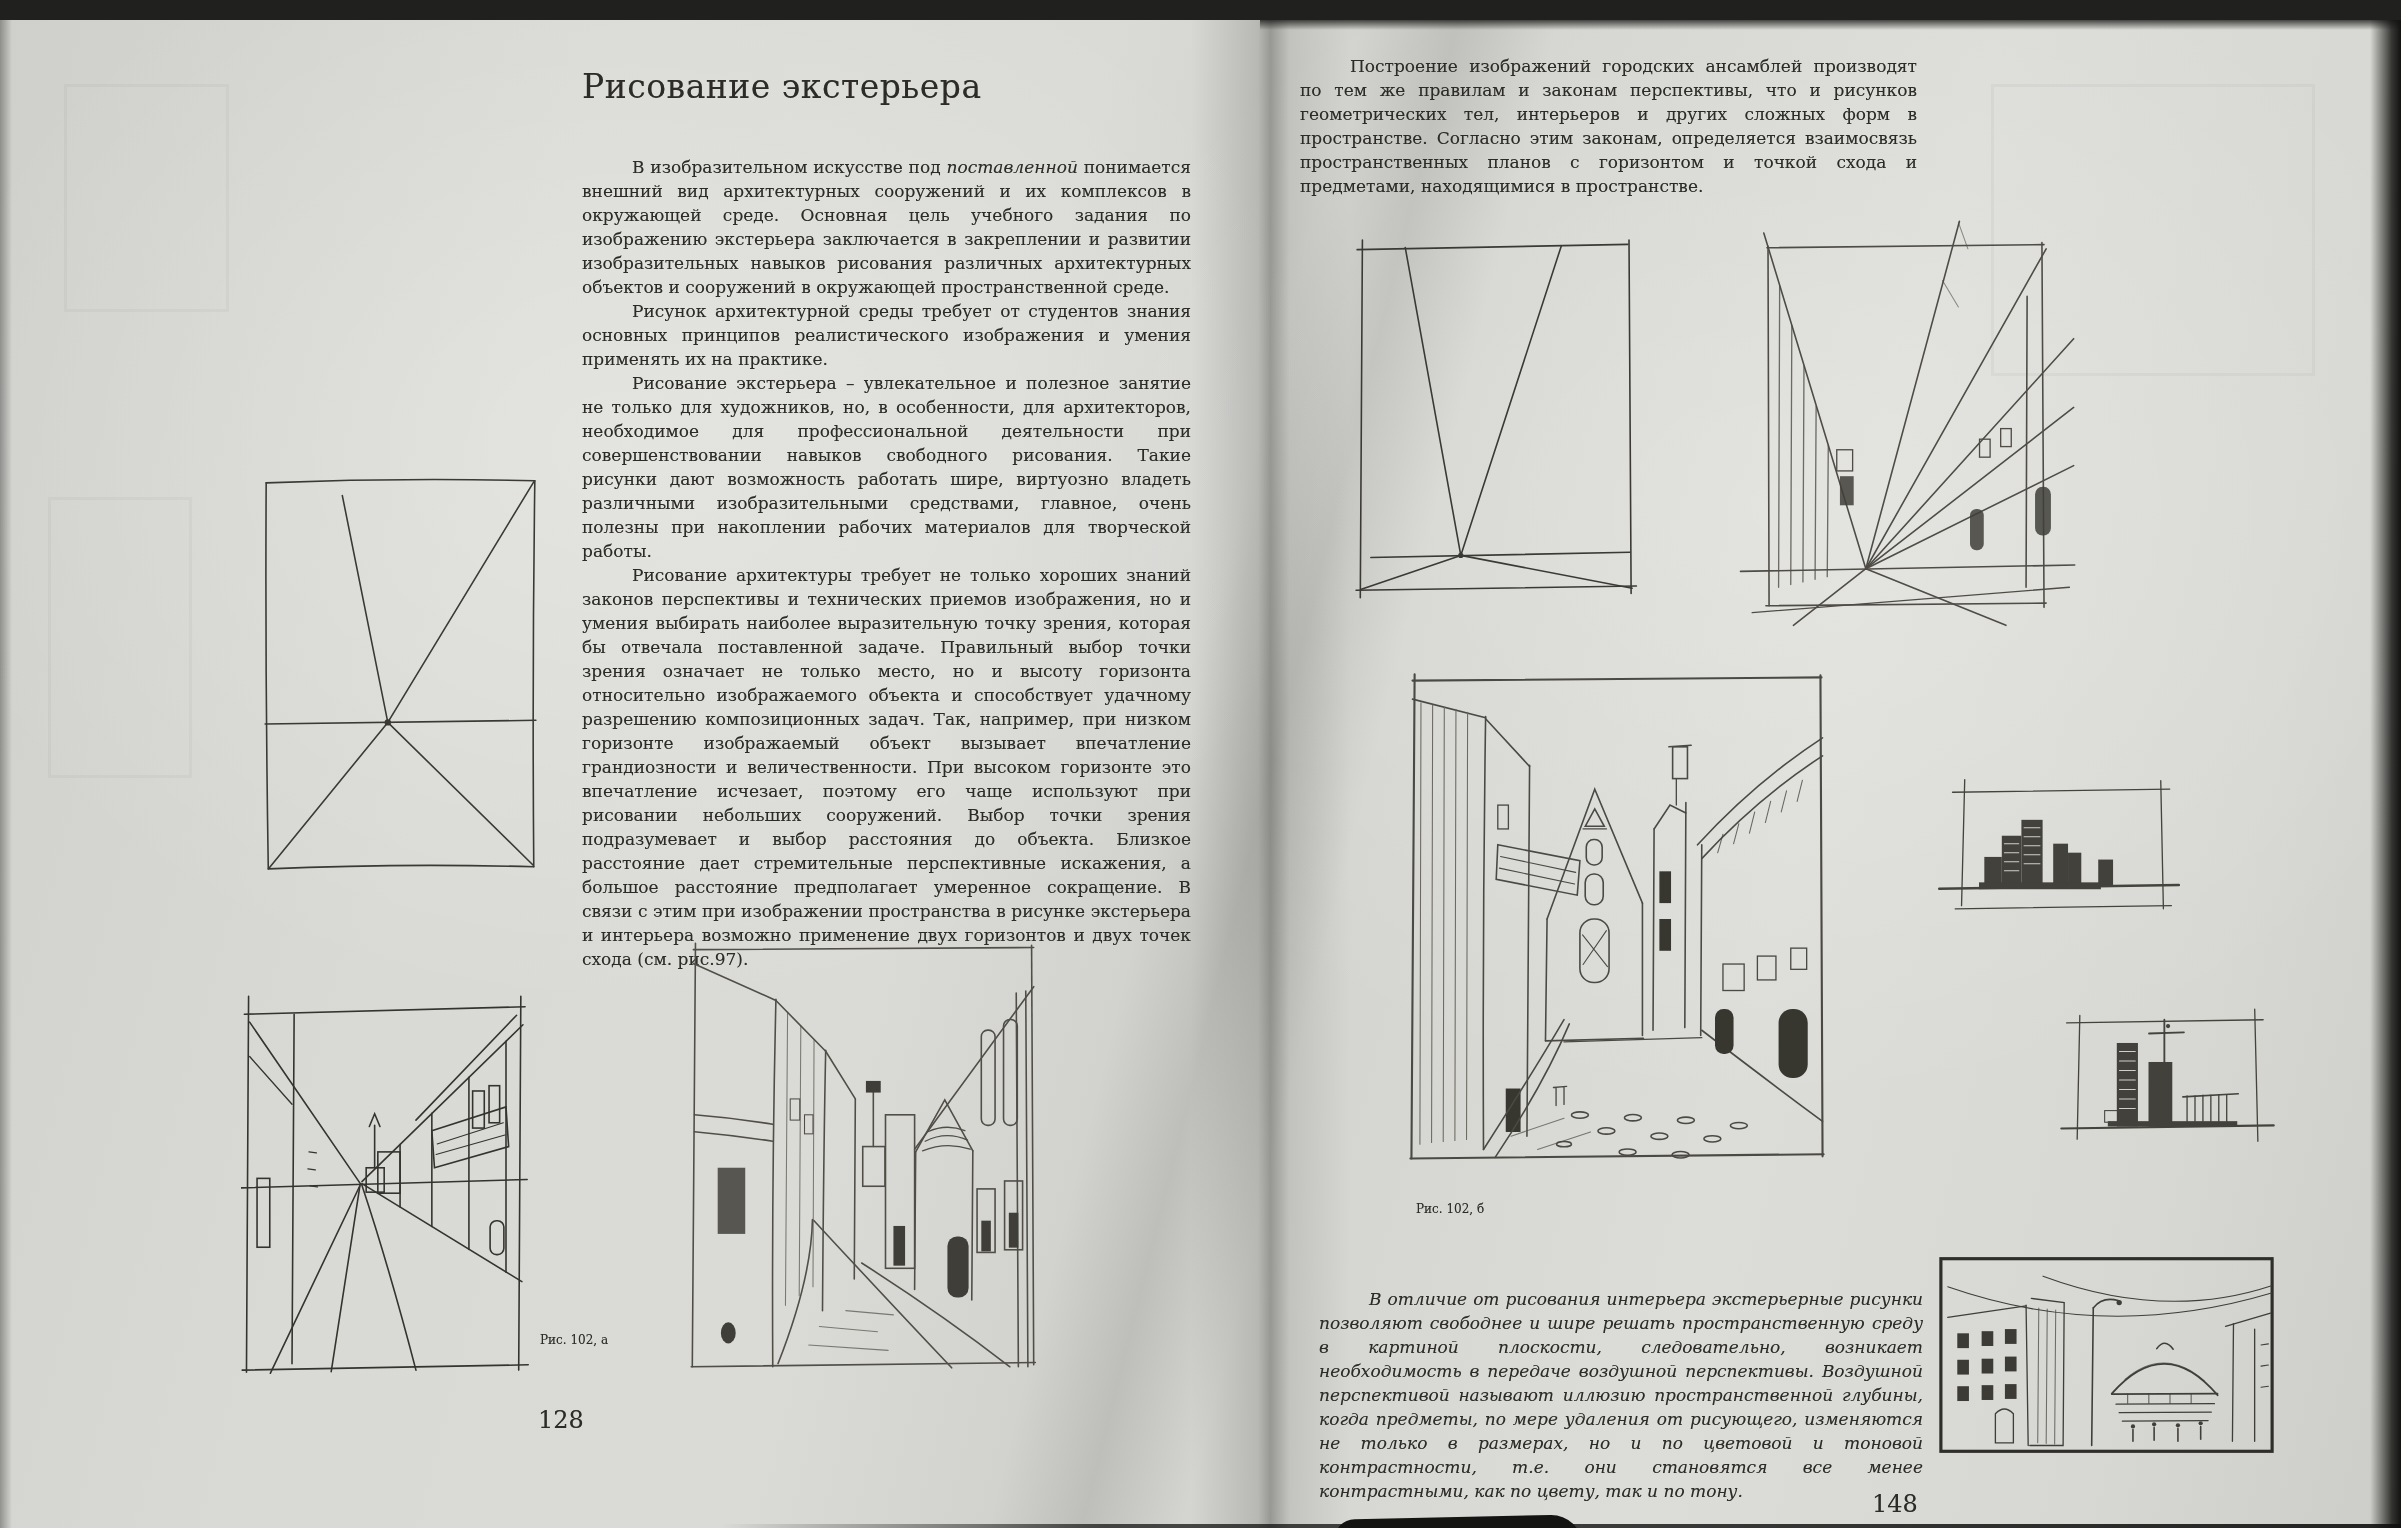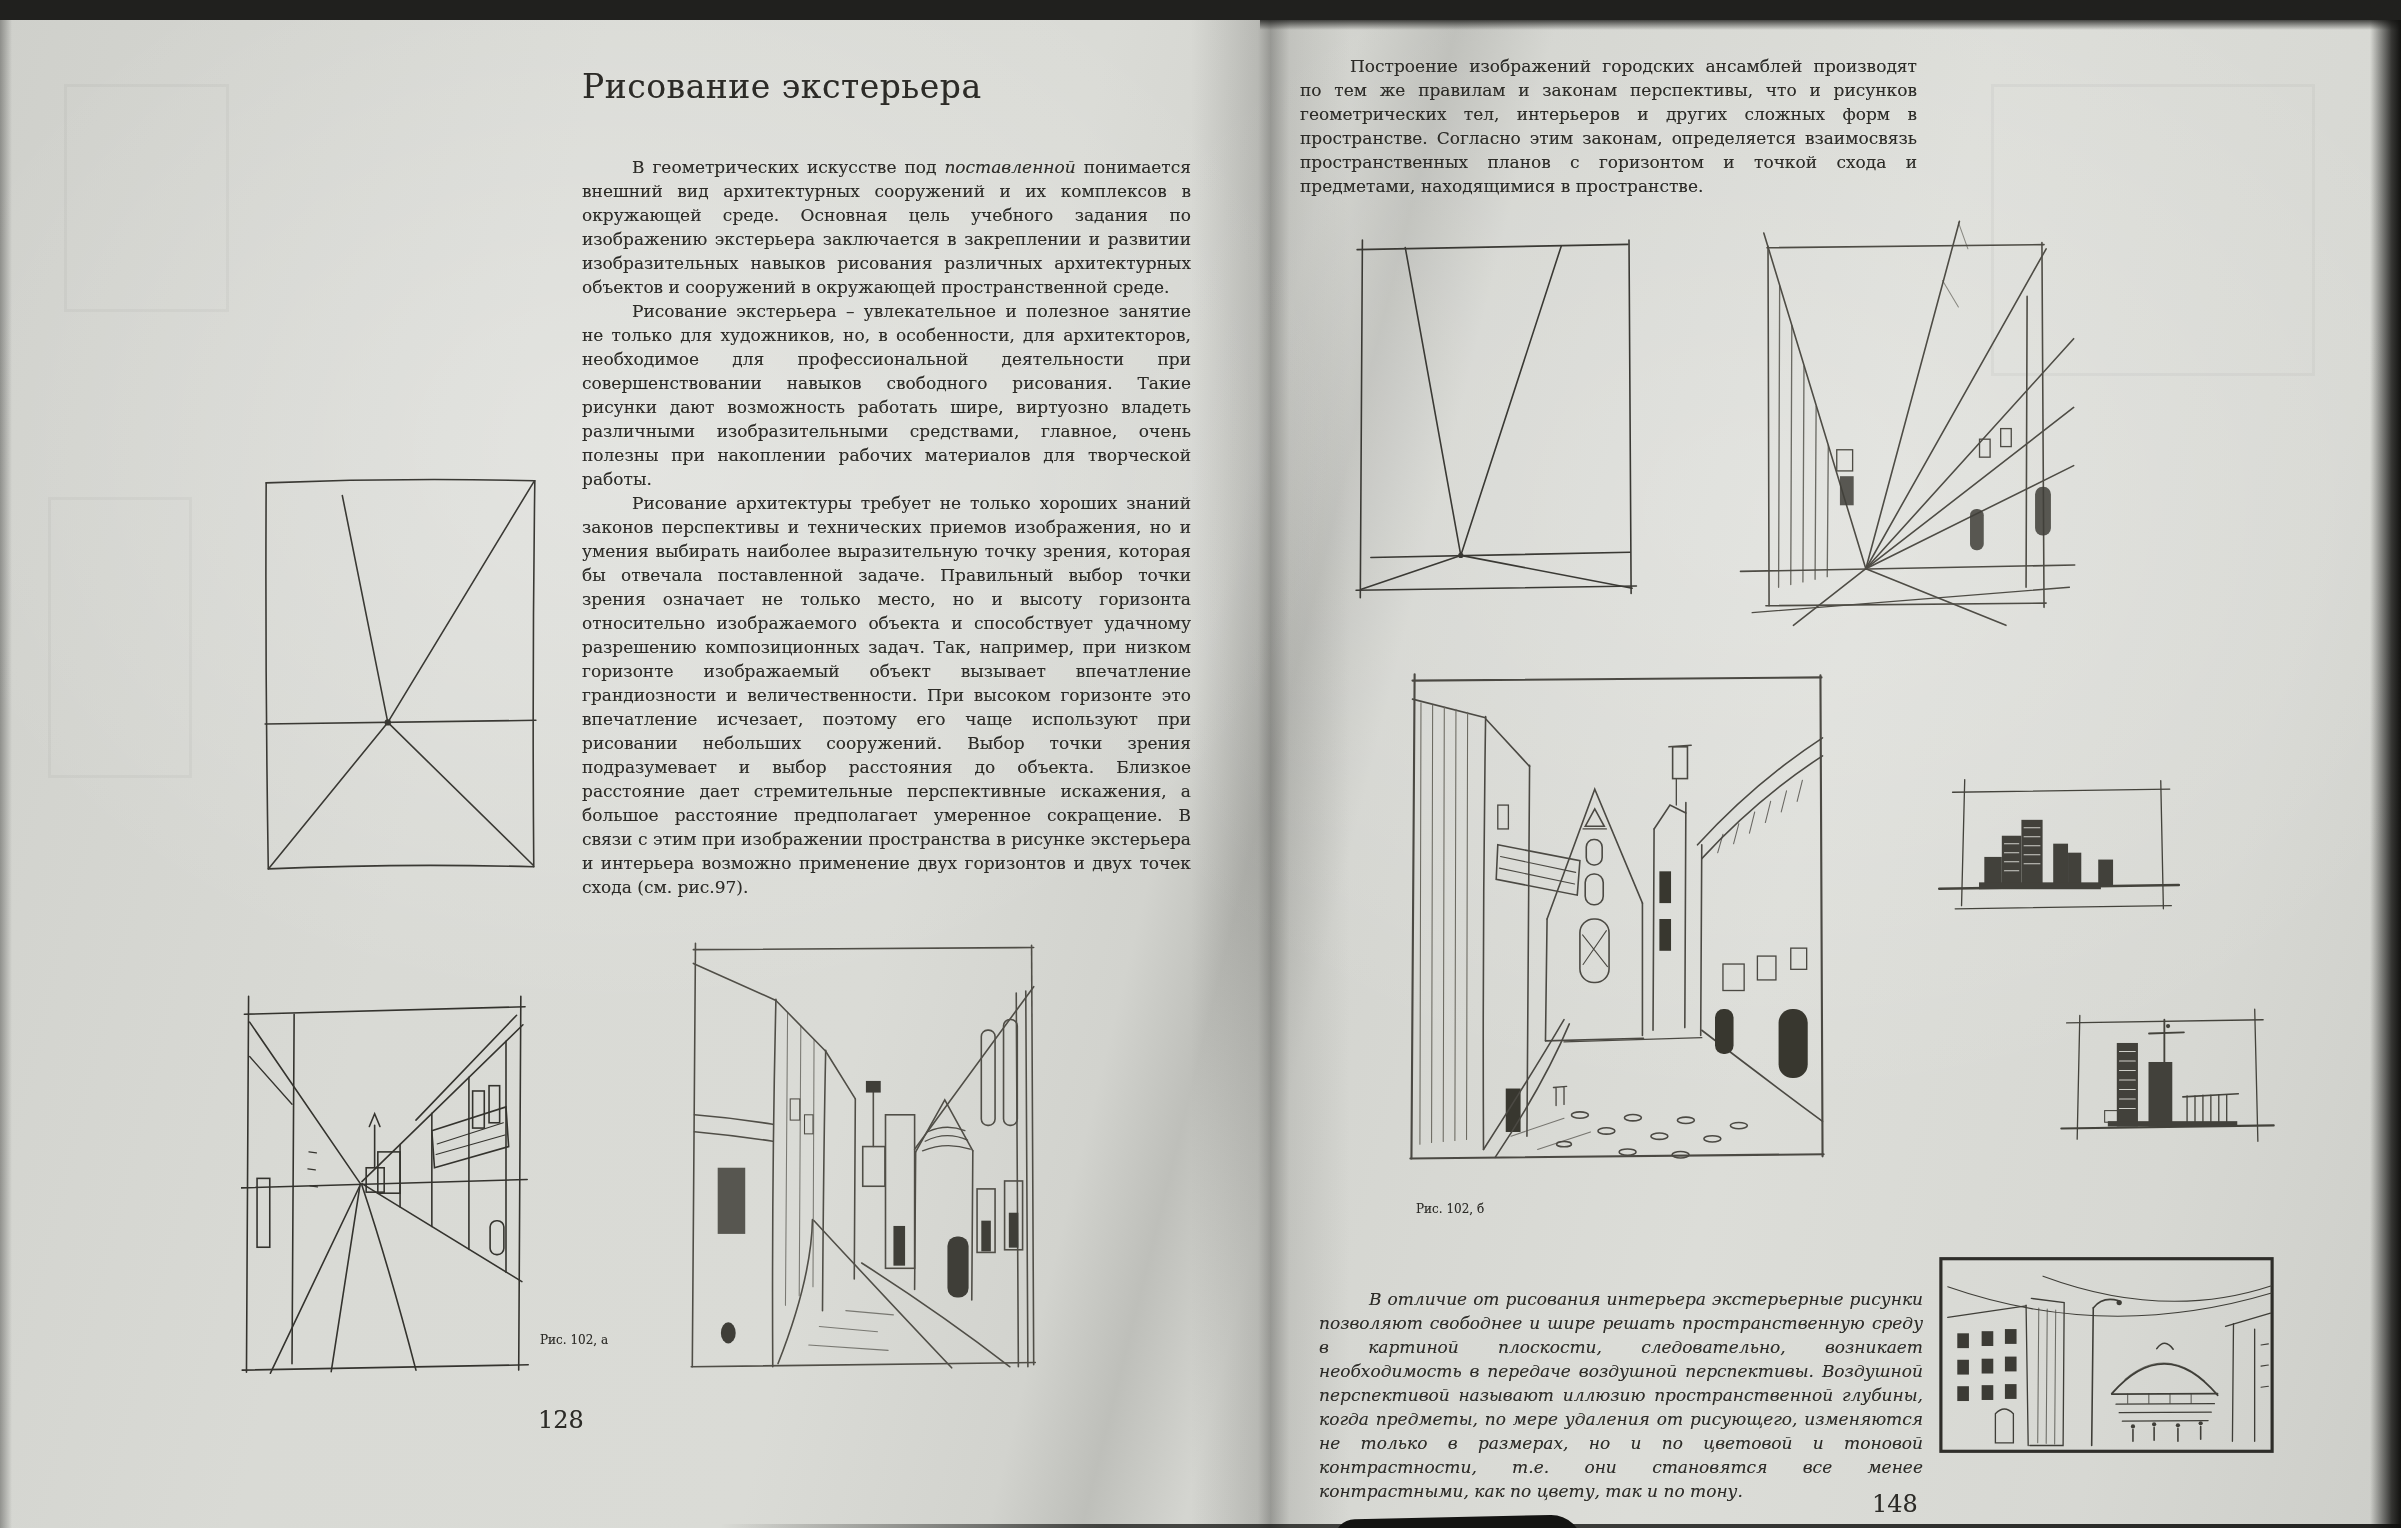--- a/index.html
+++ b/index.html
@@ -42,22 +42,23 @@
 
   <div class="ghost" style="left:1991px;top:64px;width:318px;height:286px;"></div>
   <div class="ghost" style="left:64px;top:64px;width:159px;height:222px;"></div>
   <div class="ghost" style="left:48px;top:477px;width:138px;height:275px;"></div>
 
   <div>
 
     <div class="txt body-col" style="left:582px;top:47px;width:609px;">
       <h1 class="page-title">Рисование экстерьера</h1>
       <p>
-        <span>В геометрических искусстве под </span><i>поставленной</i><span> понимается внешний вид архитектурных сооружений и их комплексов в окружающей среде. Основная цель учебного задания по изображению экстерьера заключается в закреплении и развитии изобразительных навыков рисования различных архитектурных объектов и сооружений в окружающей пространственной среде.</span>
+        <span>В изобразительном искусстве под </span><i>поставленной</i><span> понимается внешний вид архитектурных сооружений и их комплексов в окружающей среде. Основная цель учебного задания по изображению экстерьера заключается в закреплении и развитии изобразительных навыков рисования различных архитектурных объектов и сооружений в окружающей пространственной среде.</span>
       </p>
+      <p>Рисунок архитектурной среды требует от студентов знания основных принципов реалистического изображения и умения применять их на практике.</p>
       <p>Рисование экстерьера – увлекательное и полезное занятие не только для художников, но, в особенности, для архитекторов,  необходимое для профессиональной деятельности при совершенствовании навыков свободного рисования. Такие рисунки дают возможность работать шире, виртуозно владеть различными изобразительными средствами, главное, очень полезны при накоплении рабочих материалов для творческой работы.</p>
       <p>Рисование архитектуры требует не только хороших знаний законов перспективы и технических приемов изображения, но и умения выбирать наиболее выразительную точку зрения, которая бы отвечала поставленной задаче. Правильный выбор точки зрения означает не только место, но и высоту горизонта относительно изображаемого объекта и способствует удачному разрешению композиционных задач. Так, например, при низком горизонте изображаемый объект вызывает впечатление грандиозности и величественности. При высоком горизонте это впечатление исчезает, поэтому его чаще используют при рисовании небольших сооружений. Выбор точки зрения подразумевает и выбор расстояния до объекта. Близкое расстояние дает стремительные перспективные искажения, а большое расстояние предполагает умеренное сокращение. В связи с этим при изображении пространства в рисунке экстерьера и интерьера возможно применение двух горизонтов и двух точек схода (см. рис.97).</p>
     </div>
 
     <div class="figure" style="left:263px;top:456px;width:275px;height:395px;">
       <svg viewBox="0 0 520 745" fill="none" stroke="#3a3934" stroke-width="3" stroke-linecap="round">
         <path d="M6,12 Q260,2 514,8"></path>
         <path d="M514,8 Q509,370 512,738"></path>
         <path d="M512,738 Q260,731 10,742"></path>
         <path d="M10,742 Q4,370 6,12"></path>

